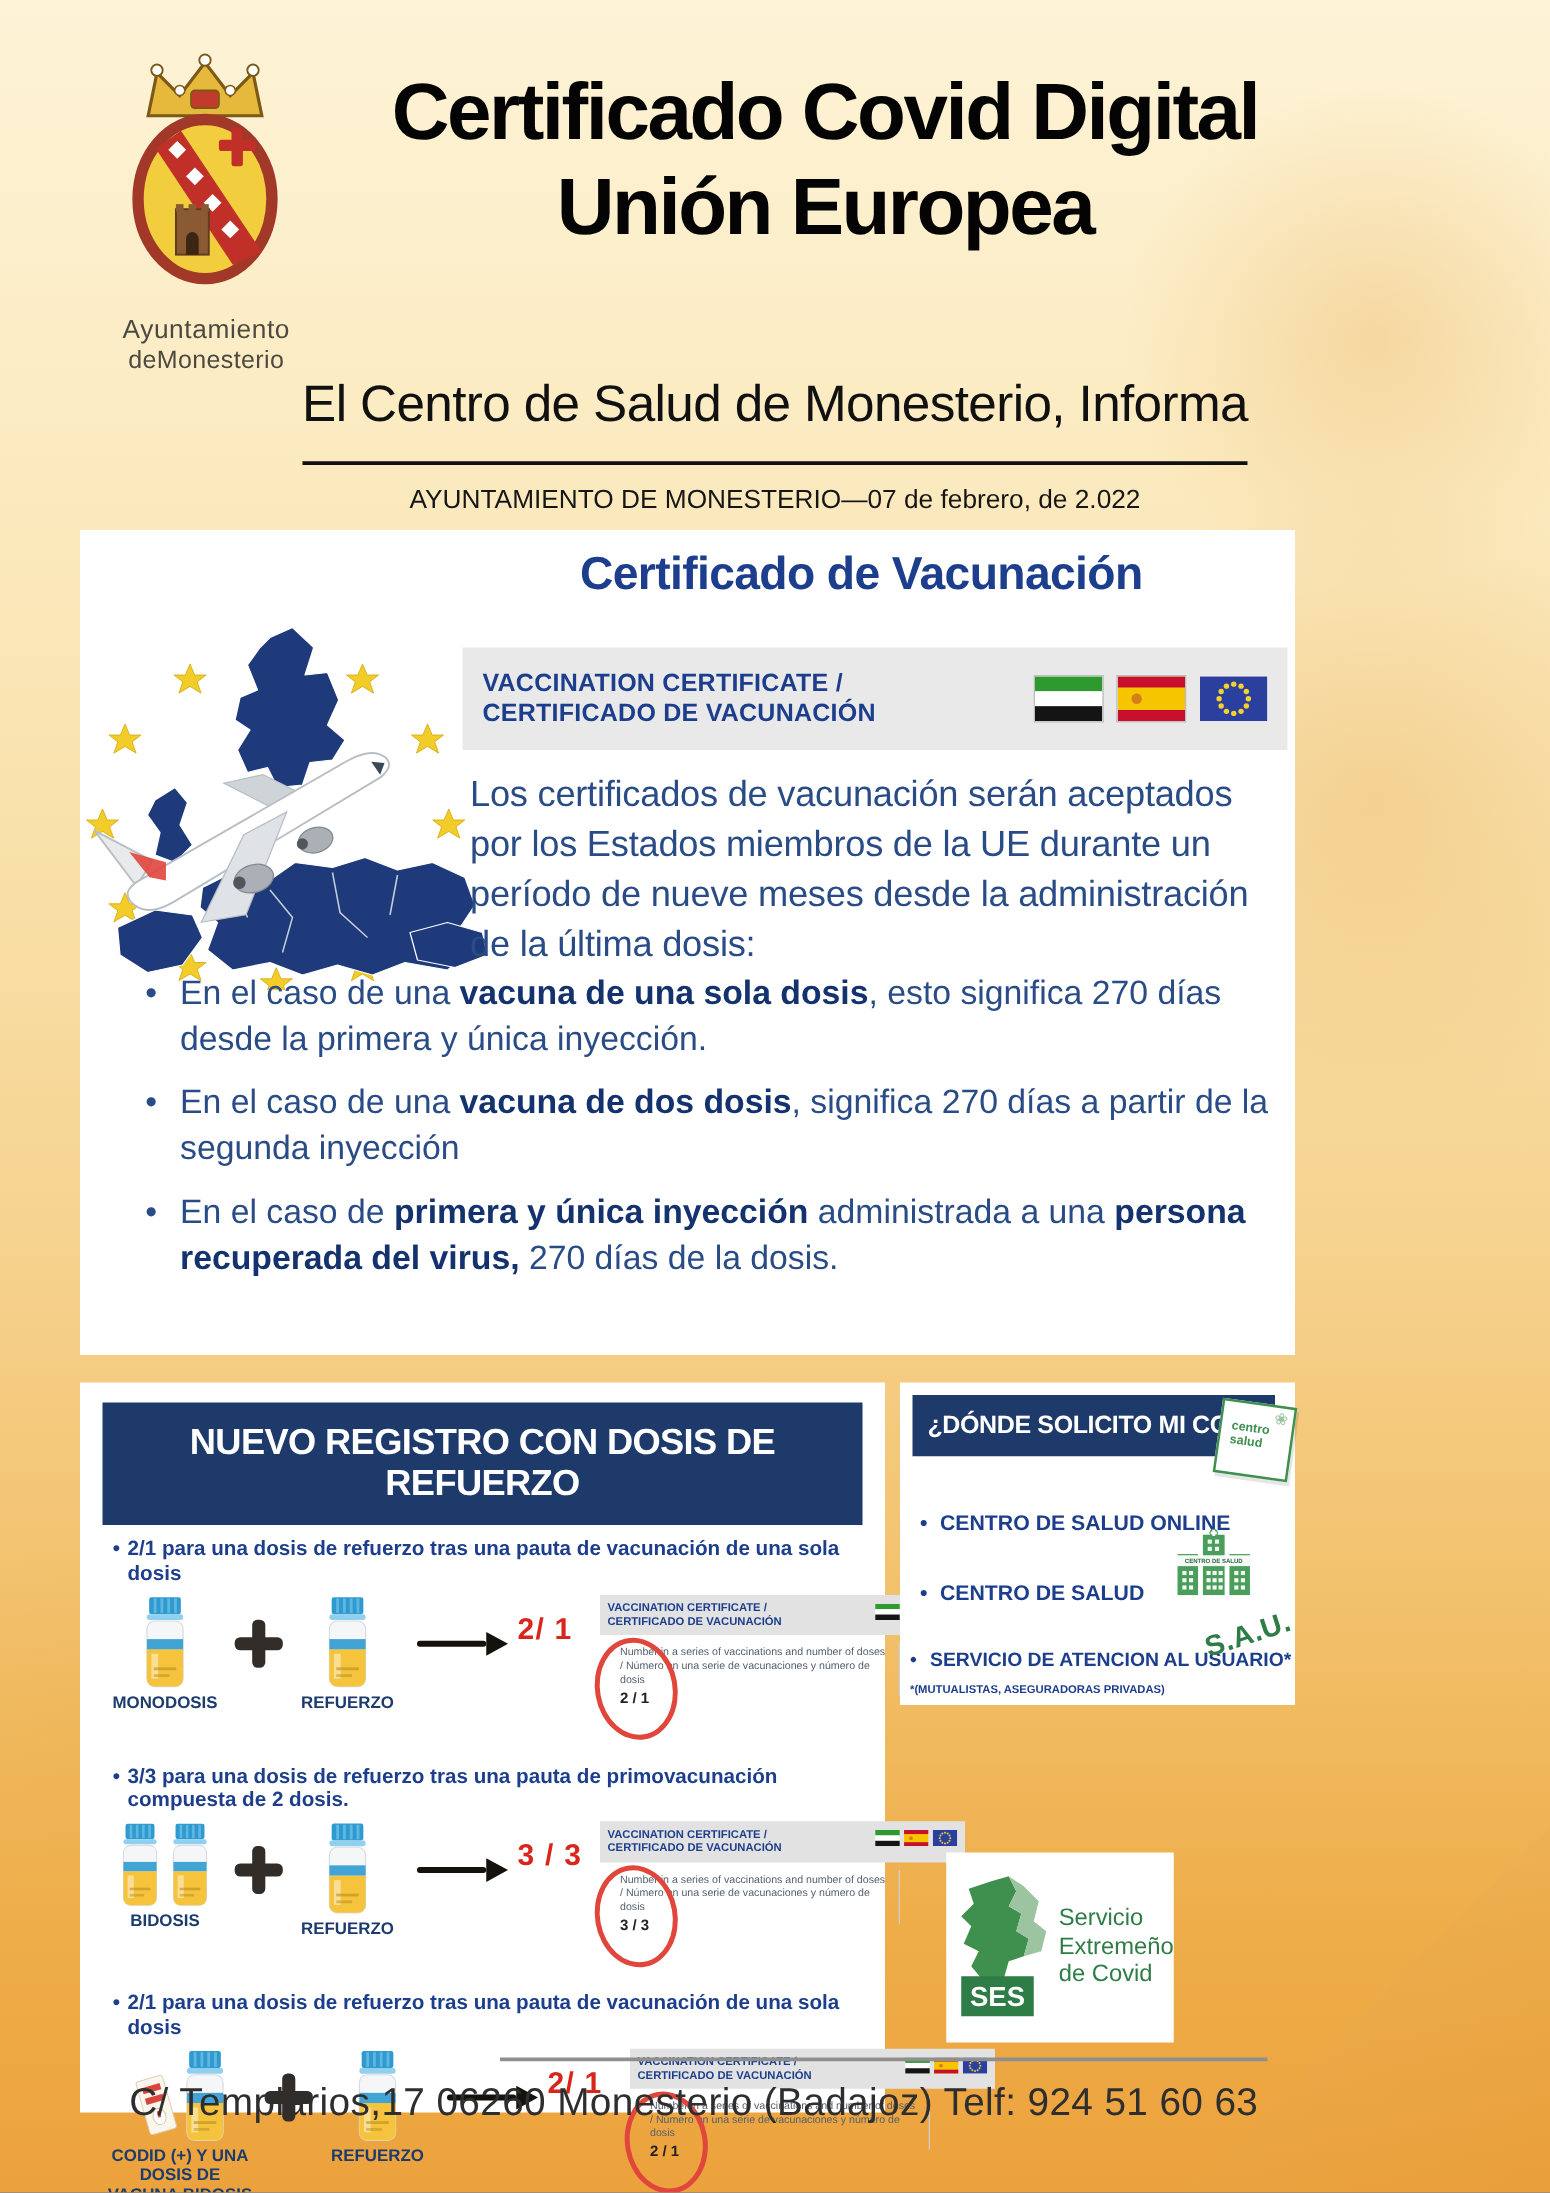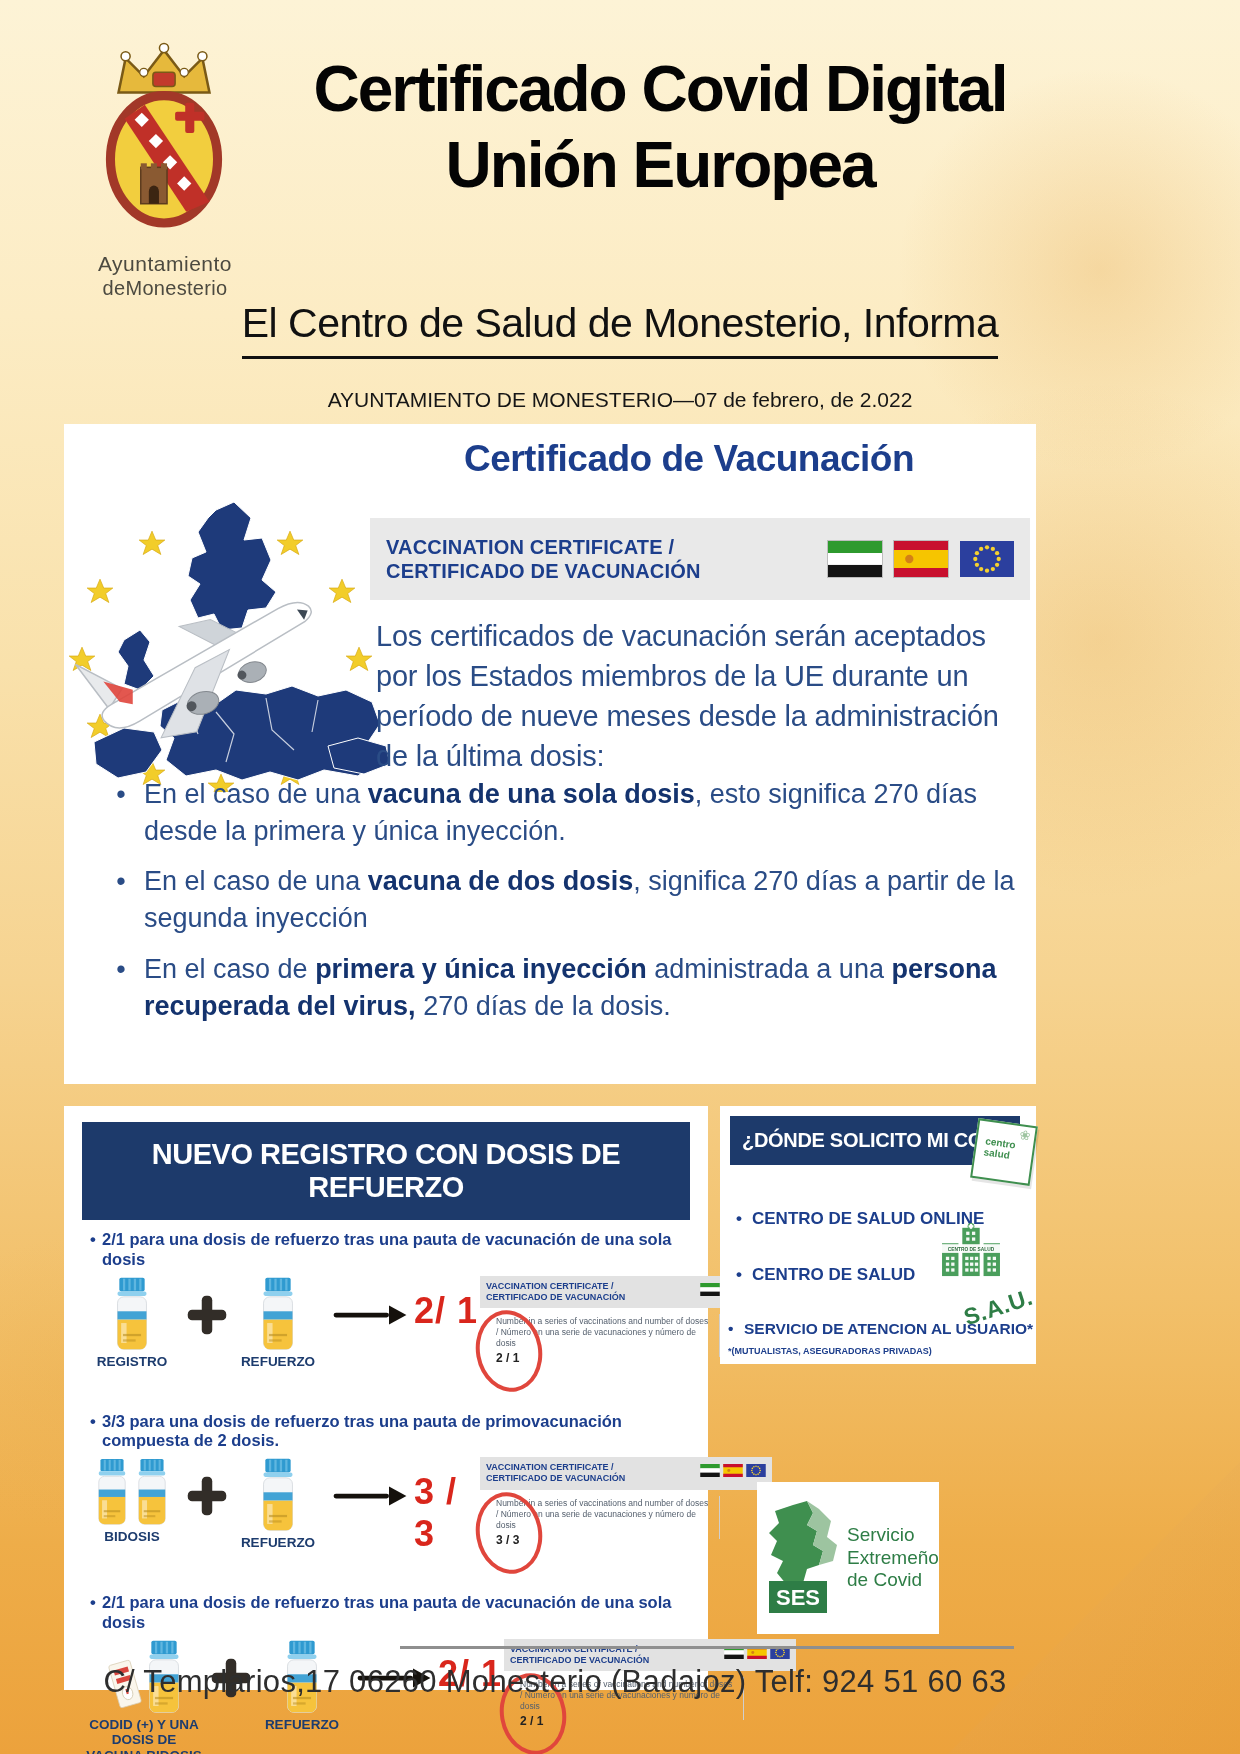--- a/index.html
+++ b/index.html
@@ -18,21 +18,21 @@
   .decor.d4 { left:-80px; bottom:220px; width:300px; height:300px; background:radial-gradient(circle,rgba(230,170,70,.18),rgba(230,170,70,0) 70%); }
 
   
   .crest { position:absolute; left:88px; top:38px; width:152px; height:192px; }
   .org { position:absolute; left:70px; top:228px; width:190px; text-align:center; color:#4c4a40; }
   .org .l1 { font-size:21px; letter-spacing:.5px;margin-top:24px; }
   .org .l2 { font-size:20px; margin-top:1px; letter-spacing:.3px; }
   .main-title { position:absolute; left:270px; top:52px; width:780px; text-align:center;
     font-weight:800; font-size:64px; line-height:1.18; color:#040404; letter-spacing:-2px; }
   .heading { position:absolute; left:100px; top:300px; width:1040px; text-align:center; }
-  .heading span { font-size:41px; color:#111; border-bottom:3px solid #111; padding-bottom:10px; letter-spacing:-.5px; }
+  .heading span { font-size:41px; color:#111; border-bottom:3px solid #111; padding-bottom:23px; letter-spacing:-.5px; }
   .subheading { position:absolute; left:120px; top:388px; width:1000px; text-align:center;
     font-size:21px; color:#161616; font-weight:500; }
 
   
   .panel { position:absolute; background:#fff; }
   .vacc-box { left:64px; top:424px; width:972px; height:660px; }
   .vacc-title { position:absolute; left:300px; top:14px; width:650px; text-align:center;
     font-size:37px; font-weight:800; color:#1c3e8c; letter-spacing:-.5px; }
   .map-plane { position:absolute; left:2px; top:58px; width:334px; height:310px; }
   .cert-bar { position:absolute; left:306px; top:94px; width:660px; height:82px; background:#e9e9e9;
@@ -58,21 +58,21 @@
   .vial-group { width:100px; flex:0 0 auto; text-align:center; }
   .vial-group.wide { width:124px; }
   .vial-group.rlabel { width:92px; }
   .vials { display:flex; justify-content:center; align-items:flex-end; gap:2px; }
   .vial { width:42px; height:76px; display:block; }
   .vial.small { width:38px; height:70px; }
   .kit { width:44px; height:62px; margin-right:-6px; display:block; }
   .vial-label { font-size:13.5px; font-weight:800; color:#1d3c6e; margin-top:2px; line-height:1.15; }
   .plus { width:42px; height:42px; margin:18px 4px 0 4px; flex:0 0 auto; }
   .arrow { width:76px; height:22px; margin:28px 4px 0 8px; flex:0 0 auto; }
-  .result { font-size:36px; font-weight:800; color:#d9261c; margin:14px 0 0 2px; width:66px; flex:0 0 auto; letter-spacing:1px; }
+  .result { font-size:24px; font-weight:800; color:#d9261c; margin:14px 0 0 2px; width:66px; flex:0 0 auto; letter-spacing:1px; }
   .mini-cert { margin-left:auto; width:292px; flex:0 0 auto; }
   .mc-head { background:#e2e2e2; display:flex; justify-content:space-between; align-items:flex-start; padding:5px 6px; }
   .mc-head-text { font-size:9px; font-weight:800; color:#1c3e8c; line-height:1.25; }
   .mc-flags { display:flex; gap:3px; margin-top:2px; }
   .mc-flag { width:20px; height:13px; display:block; }
   .mc-body { position:relative; padding:8px 6px 4px 16px; }
   .mc-line { font-size:8.5px; color:#55606e; line-height:1.3; }
   .mc-value { font-size:12px; font-weight:800; color:#222; margin-top:2px; }
   .mc-ring { position:absolute; left:-4px; top:2px; width:58px; height:74px;
     border:4px solid #e0463c; border-radius:50%; transform:rotate(-10deg); }
@@ -351,21 +351,21 @@
       <span class="bb-dot">•</span>
       <span>2/1 para una dosis de refuerzo tras una pauta de vacunación de una sola dosis</span>
     </div>
     <div class="dose-row">
       <div class="vial-group">
         <div class="vials">
             <svg class="vial">
               <use href="#sym-vial"></use>
             </svg>
           </div>
-        <div class="vial-label">REGISTRO</div>
+        <div class="vial-label">MONODOSIS</div>
       </div>
       <svg class="plus">
           <use href="#sym-plus"></use>
         </svg>
       <div class="vial-group rlabel">
         <div class="vials">
             <svg class="vial">
               <use href="#sym-vial"></use>
             </svg>
           </div>

